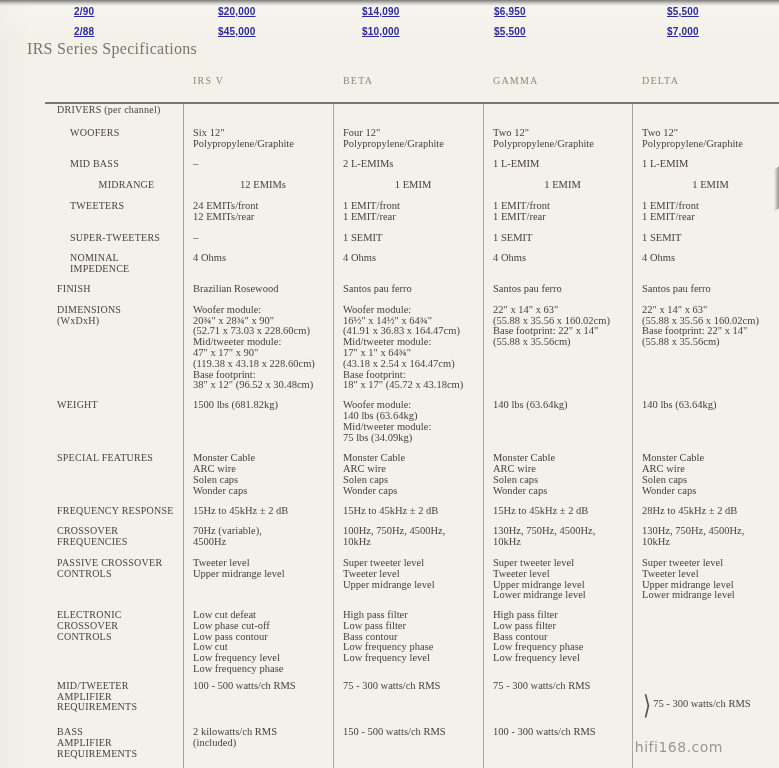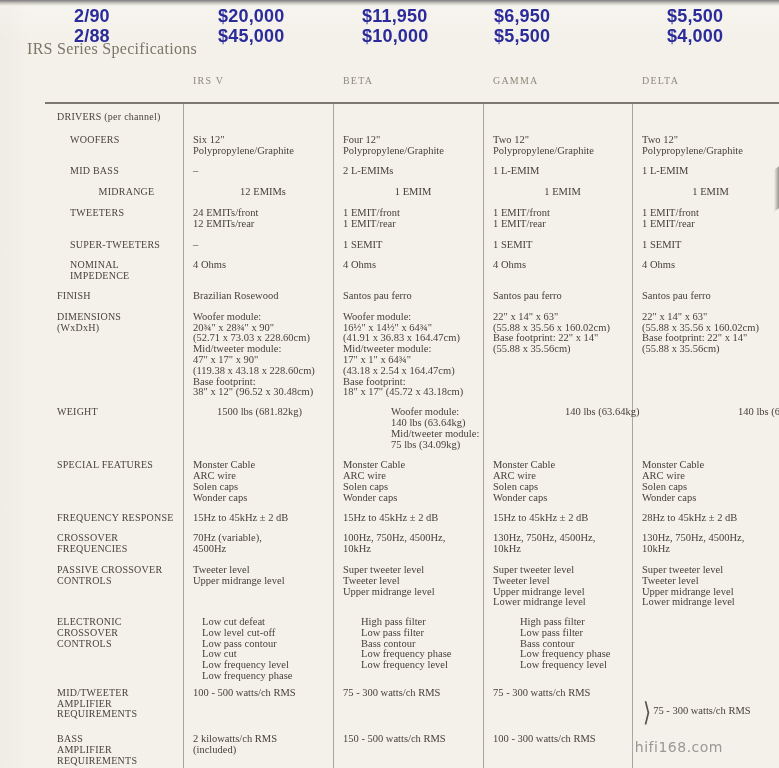--- a/index.html
+++ b/index.html
@@ -11,37 +11,37 @@
                      linear-gradient(to right, rgba(0,0,0,.02), rgba(0,0,0,0) 30px);
     font-family:"Liberation Serif", serif;
     color:#48423a;
   }
   .top-edge{position:absolute;top:0;left:0;right:0;height:6px;
     background:linear-gradient(to bottom, rgba(45,44,48,.6), rgba(125,122,112,.28) 60%, rgba(0,0,0,0));}
   .edge-mark{position:absolute;right:0;top:168px;width:5px;height:42px;
     background:linear-gradient(to left, rgba(60,57,50,.5), rgba(0,0,0,0));transform:skewY(-35deg);}
 
   
-  .price{position:absolute;font-family:"Liberation Sans", sans-serif;font-size:18px;
-    font-weight:600;color:#2b2b9a;letter-spacing:.2px;white-space:nowrap;}
+  .price{position:absolute;font-family:"Liberation Sans", sans-serif;font-size:10px;
+    font-weight:600;color:#2b2b9a;letter-spacing:.2px;white-space:nowrap;text-decoration:underline;}
   .r0{top:6px}.r1{top:26px}
   .c0{left:74px}.c1{left:218px}.c2{left:362px}.c3{left:494px}.c4{left:667px}
 
   
   .doc-title{position:absolute;left:27px;top:40px;font-size:16px;color:#7c7668;letter-spacing:.3px;}
 
   
   .grid{display:grid;grid-template-columns:138px 150px 150px 149px 147px;}
   .col-headers{position:absolute;left:45px;top:75px;width:734px;}
   .col-header{padding-left:10px;font-size:10px;color:#8f897c;letter-spacing:1.2px;white-space:nowrap;}
   .h-rule{position:absolute;left:45px;right:0;top:102px;height:2px;background:#7c786f;}
   .v-rule{position:absolute;top:104px;bottom:0;width:1px;background:#aba69b;}
   .v1{left:183px}.v2{left:333px}.v3{left:483px}.v4{left:632px}
 
-  .table-body{position:absolute;left:45px;top:105px;width:734px;padding-top:7px;}
+  .table-body{position:absolute;left:45px;top:105px;width:734px;}
   .cell{padding-left:10px;}
   .cell.label{padding-left:12px;color:#4a443c;}
   .cell.label .line{font-size:10px;letter-spacing:.25px;}
   .cell.label.indent{padding-left:25px;}
   .line{white-space:nowrap;line-height:10.8px;font-size:10.5px;}
 
   .brace-cell{position:relative;top:11px;display:flex;align-items:center;gap:1px;}
   .brace{font-family:"DejaVu Sans", sans-serif;font-size:26px;font-weight:200;color:#5a544b;
     transform:scaleX(.8);line-height:26px;}
 
@@ -51,28 +51,28 @@
 </head>
 <body>
 
 <div class="page">
   <div class="top-edge"></div>
   <div class="edge-mark"></div>
 
   <div>
     <span class="price r0 c0">2/90</span>
     <span class="price r0 c1">$20,000</span>
-    <span class="price r0 c2">$11,950</span>
+    <span class="price r0 c2">$14,090</span>
     <span class="price r0 c3">$6,950</span>
     <span class="price r0 c4">$5,500</span>
     <span class="price r1 c0">2/88</span>
     <span class="price r1 c1">$45,000</span>
     <span class="price r1 c2">$10,000</span>
     <span class="price r1 c3">$5,500</span>
-    <span class="price r1 c4">$4,000</span>
+    <span class="price r1 c4">$7,000</span>
   </div>
 
   <div class="doc-title">IRS Series Specifications</div>
 
   <div class="col-headers grid">
     <div class="col-header"></div>
     <div class="col-header">IRS V</div>
     <div class="col-header">BETA</div>
     <div class="col-header">GAMMA</div>
     <div class="col-header">DELTA</div>
@@ -253,21 +253,21 @@
           <div class="line">Base footprint: 22" x 14"</div>
           <div class="line">(55.88 x 35.56cm)</div>
         </div>
         <div class="cell">
           <div class="line">22" x 14" x 63"</div>
           <div class="line">(55.88 x 35.56 x 160.02cm)</div>
           <div class="line">Base footprint: 22" x 14"</div>
           <div class="line">(55.88 x 35.56cm)</div>
         </div>
       </div>
-      <div class="row grid" style="margin-bottom: 10px; gap: 24px;">
+      <div class="row grid" style="margin-bottom: 10px;">
         <div class="cell label">
           <div class="line">WEIGHT</div>
         </div>
         <div class="cell">
           <div class="line">1500 lbs (681.82kg)</div>
         </div>
         <div class="cell">
           <div class="line">Woofer module:</div>
           <div class="line">140 lbs (63.64kg)</div>
           <div class="line">Mid/tweeter module:</div>
@@ -368,29 +368,29 @@
           <div class="line">Upper midrange level</div>
           <div class="line">Lower midrange level</div>
         </div>
         <div class="cell">
           <div class="line">Super tweeter level</div>
           <div class="line">Tweeter level</div>
           <div class="line">Upper midrange level</div>
           <div class="line">Lower midrange level</div>
         </div>
       </div>
-      <div class="row grid" style="margin-bottom: 6px; gap: 9px;">
+      <div class="row grid" style="margin-bottom: 6px;">
         <div class="cell label">
           <div class="line">ELECTRONIC</div>
           <div class="line">CROSSOVER</div>
           <div class="line">CONTROLS</div>
         </div>
         <div class="cell">
           <div class="line">Low cut defeat</div>
-          <div class="line">Low level cut-off</div>
+          <div class="line">Low phase cut-off</div>
           <div class="line">Low pass contour</div>
           <div class="line">Low cut</div>
           <div class="line">Low frequency level</div>
           <div class="line">Low frequency phase</div>
         </div>
         <div class="cell">
           <div class="line">High pass filter</div>
           <div class="line">Low pass filter</div>
           <div class="line">Bass contour</div>
           <div class="line">Low frequency phase</div>

